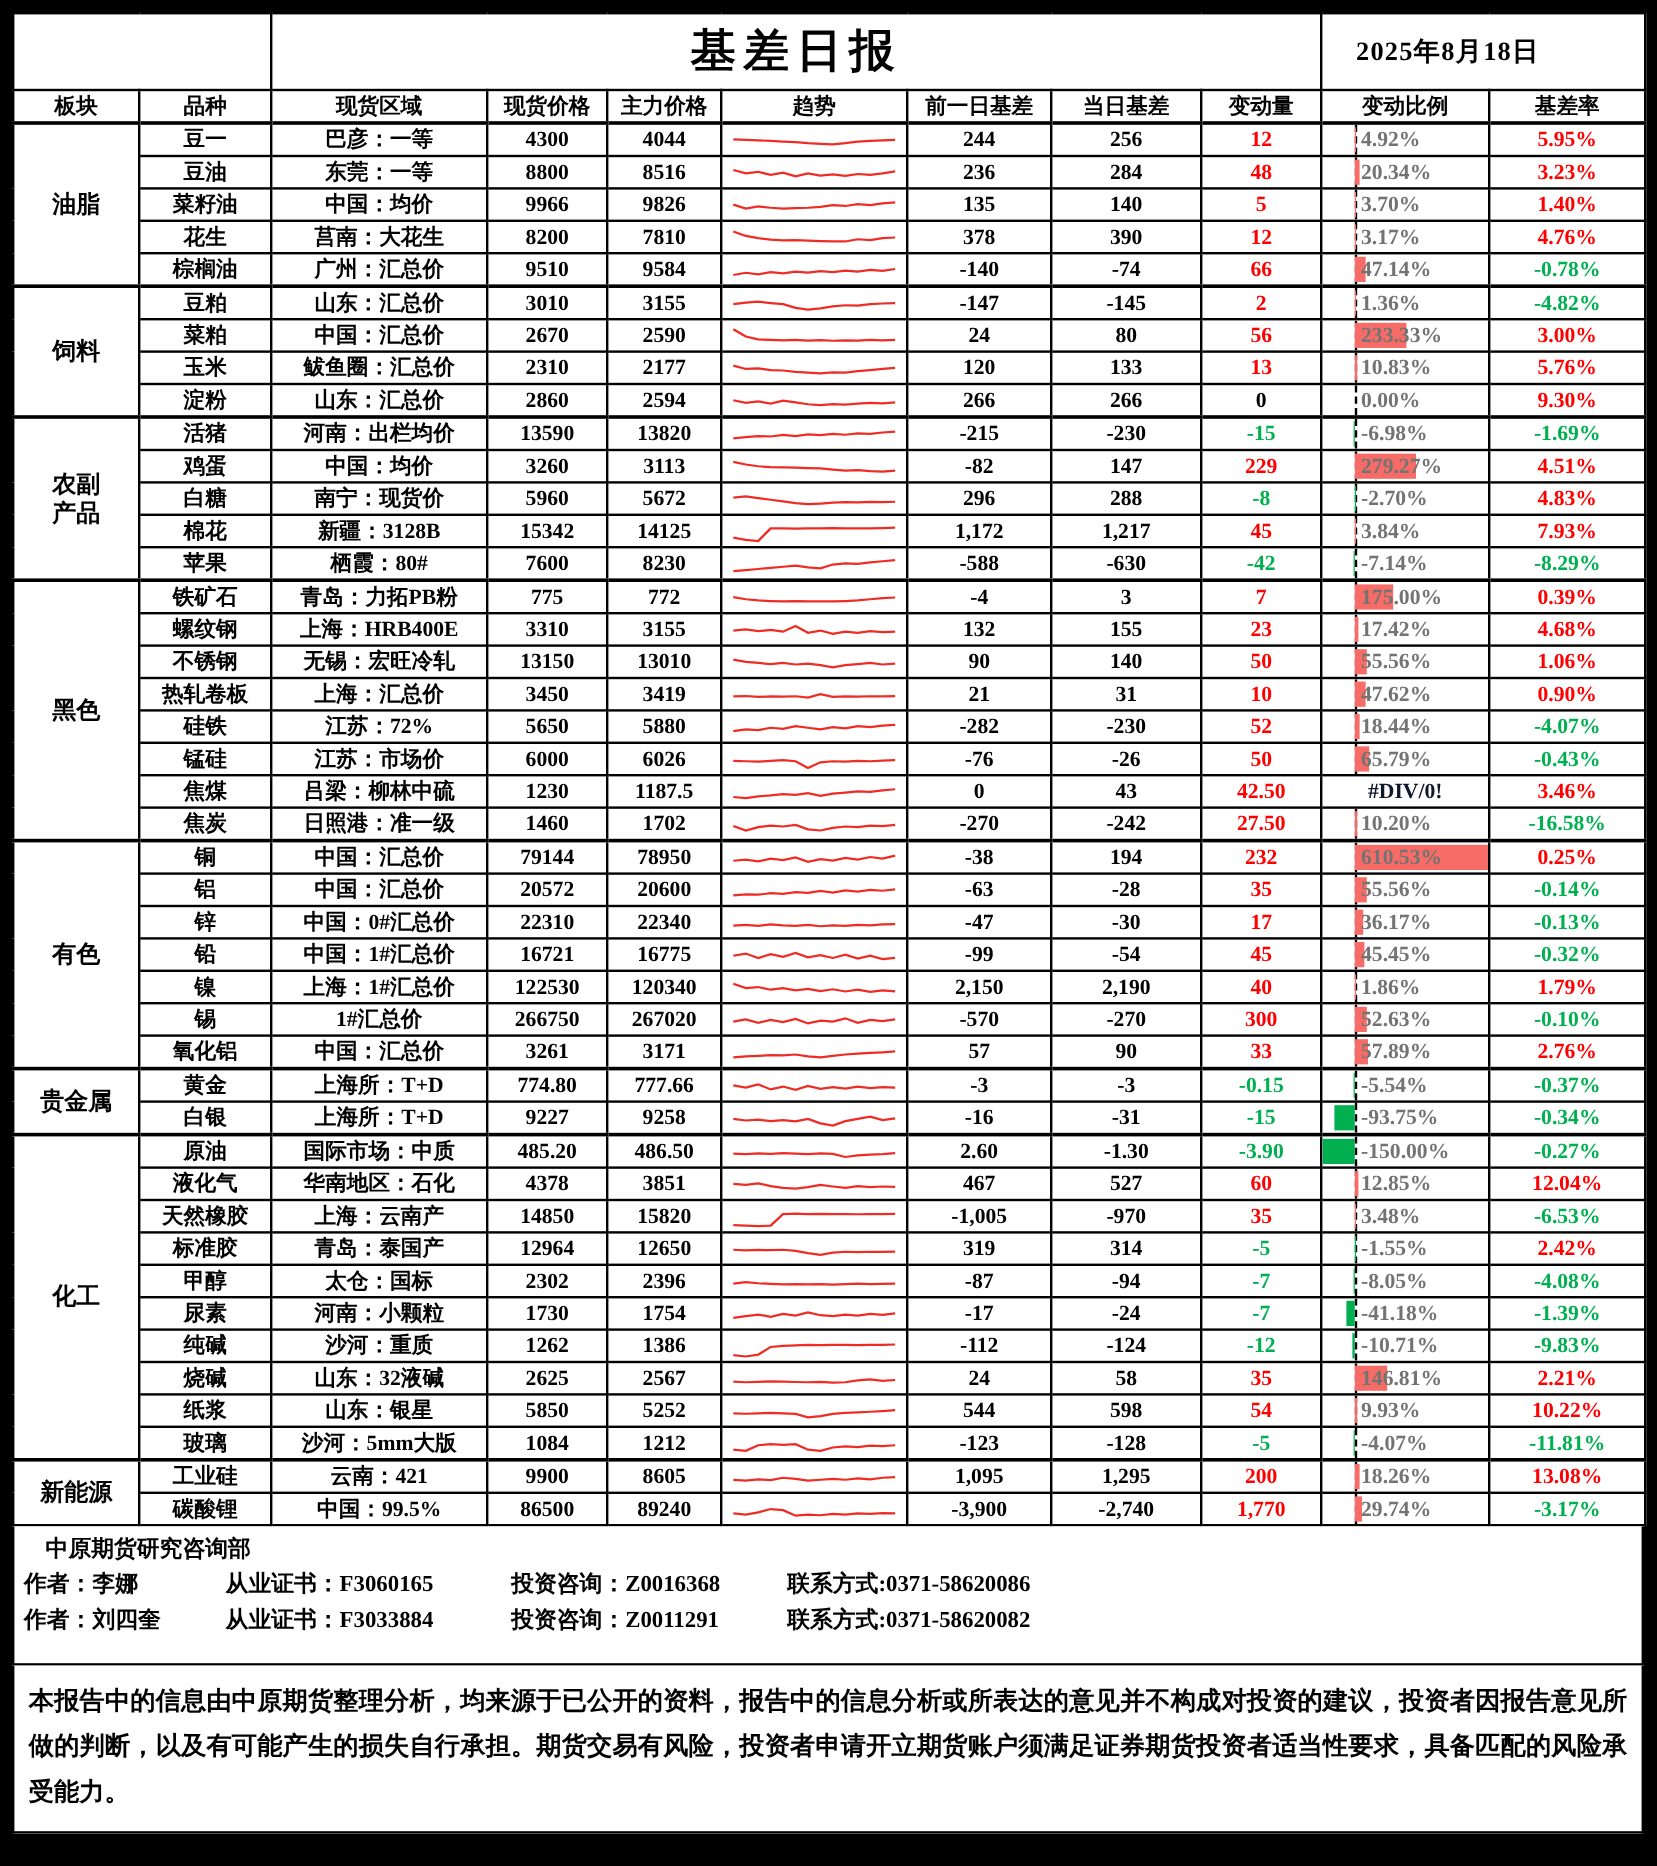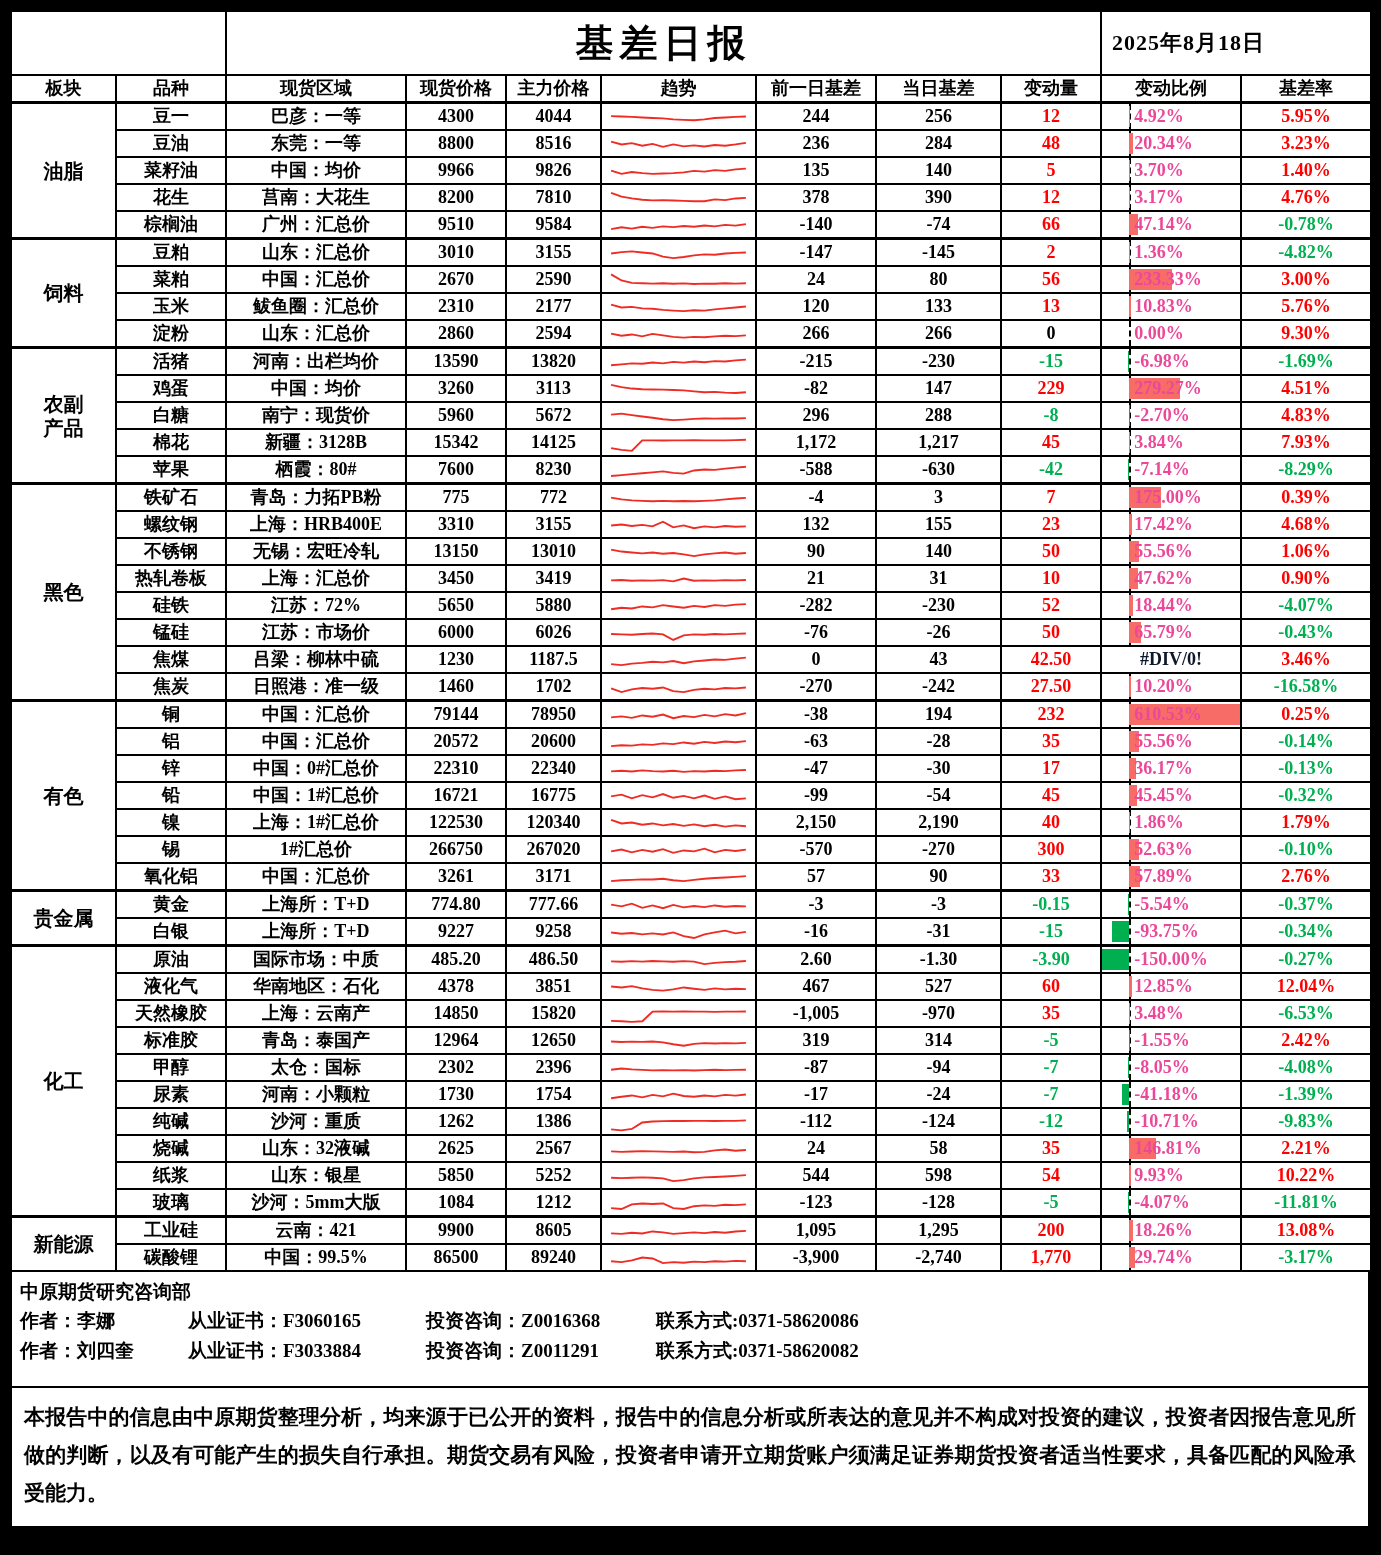--- a/index.html
+++ b/index.html
@@ -10,38 +10,38 @@
   .sheet{position:absolute;left:10px;top:10px;width:1360px;background:#fff;}
   table.basis{border-collapse:collapse;width:1360px;table-layout:fixed;background:#fff;}
   td,th{
     border:2px solid #000;text-align:center;vertical-align:middle;
     font-size:18px;height:25px;line-height:25px;padding:0 2px;
     white-space:nowrap;overflow:hidden;
   }
   tr.gstart td{border-top:3px solid #000;}
   .title-row td{height:62px;line-height:62px;}
   td.title{font-size:38px;letter-spacing:6px;}
-  td.date{font-size:22px;text-align:left;padding-left:10px;letter-spacing:1px;}
+  td.date{font-size:22px;text-align:left;padding-left:28px;letter-spacing:1px;}
   th{font-size:18px;}
   td.sector{font-size:20px;line-height:24px;}
   td.trend{padding:0 5px;}
   .spark{width:100%;height:24px;display:block;}
   .up{color:#ff0000;}
   .down{color:#00b050;}
   .zero{color:#000;}
   td.ratio{padding:0;}
   .rwrap{position:relative;width:100%;height:25px;}
   .raxis{position:absolute;left:19.72%;top:0;bottom:0;width:0;border-left:2px dashed #000;}
   .bar{position:absolute;top:2px;bottom:2px;}
   .up-bar{background:#f76c66;}
   .down-bar{background:#00b050;}
-  .rtext{position:absolute;left:calc(19.72% + 5px);top:0;line-height:25px;font-size:18px;color:#ec4899;z-index:2;font-family:Liberation Serif, serif;}
+  .rtext{position:absolute;left:calc(19.72% + 5px);top:0;line-height:25px;font-size:18px;color:#737373;z-index:2;font-family:Liberation Serif, serif;}
   .divzero{font-size:18px;color:#0f172a;}
   .footer{border:2px solid #000;border-top:none;background:#fff;padding:6px 0 20px 8px;}
-  .dept{font-size:19px;line-height:28px;}
+  .dept{font-size:19px;line-height:28px;margin-left:18px;}
   .author-row{display:flex;font-size:19px;line-height:30px;}
   .author-row .c1{width:168px;}
   .author-row .c2{width:238px;}
   .author-row .c3{width:230px;}
   .dhead{border:2px solid #000;border-top:none;background:#fff;text-align:center;font-size:20px;line-height:32px;}
   .dbody{border:2px solid #000;border-top:none;background:#fff;font-size:21px;line-height:38px;padding:10px 12px 14px 12px;text-align:justify;}
 </style>
 </head>
 <body>
 

